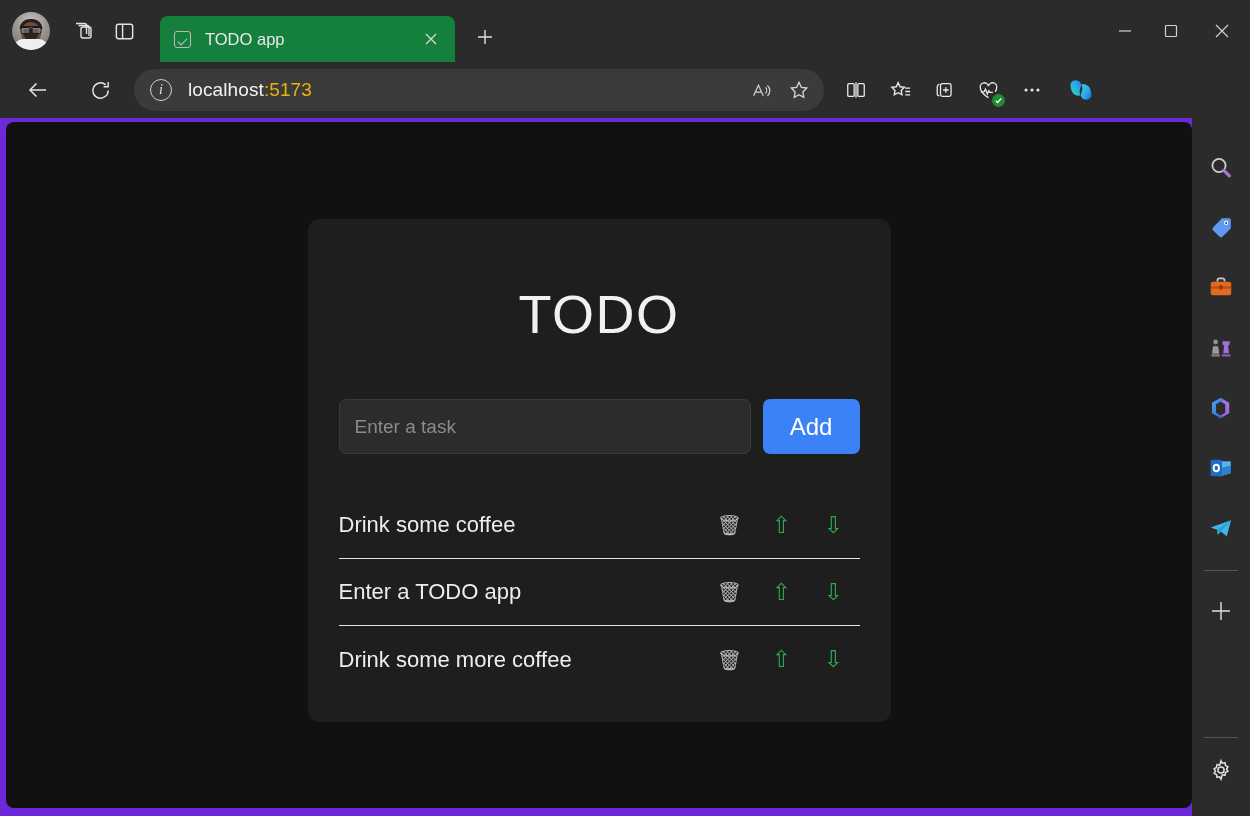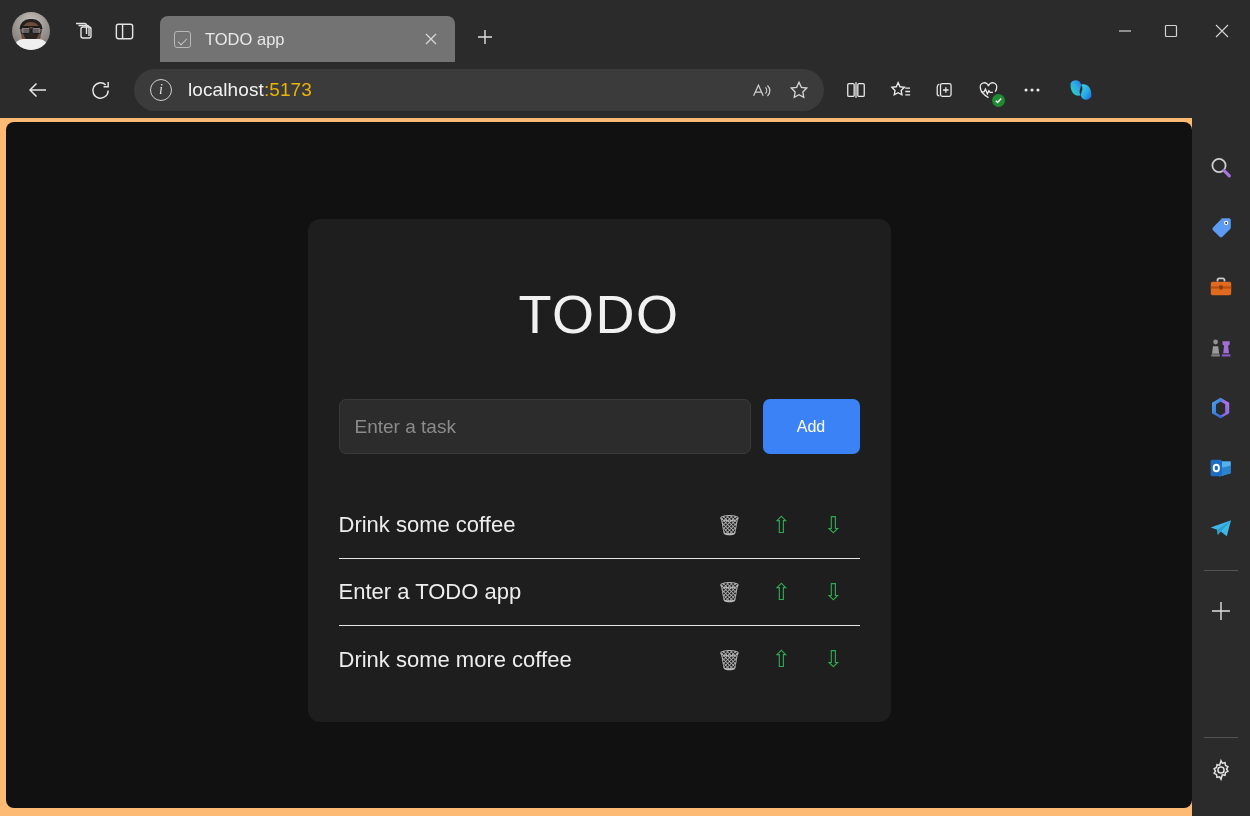--- a/index.html
+++ b/index.html
@@ -25,21 +25,21 @@
   .avatar .glasses:before { left:0; } .avatar .glasses:after { right:0; }
   .avatar .beard { position:absolute; left:50%; top:44%; transform:translateX(-50%); width:15px; height:12px; border-radius:0 0 8px 8px; background:#2a2320; }
   .avatar .shirt { position:absolute; left:50%; bottom:-2px; transform:translateX(-50%); width:34px; height:13px; border-radius:9px 9px 0 0; background:#efefef; }
 
   .tbicon { width: 40px; height: 40px; display: flex; align-items: center; justify-content: center; border-radius: 5px; color: #e3e3e3; flex: 0 0 auto; }
   .tbicon svg { display: block; }
 
   .tab {
     margin-left: 16px;
     width: 295px; height: 46px;
-    background: #737373; border-radius: 8px 8px 0 0;
+    background: #15803d; border-radius: 8px 8px 0 0;
     display: flex; align-items: center; padding: 0 10px 0 14px;
     position: relative; top: 8px; flex: 0 0 auto;
   }
   .tab-favicon { width: 17px; height: 17px; border: 1.6px solid #b9b9b9; border-radius: 3px; position: relative; flex: 0 0 auto; }
   .tab-favicon:after { content:""; position:absolute; left:3px; top:6px; width:8px; height:4px; border-left:1.6px solid #c6c6c6; border-bottom:1.6px solid #c6c6c6; transform: rotate(-45deg); }
   .tab-title { flex: 1; margin-left: 14px; color: #e8e8e8; font-size: 16.5px; white-space: nowrap; overflow: hidden; }
   .tab-close { width: 28px; height: 28px; display:flex; align-items:center; justify-content:center; color:#d7d7d7; border-radius:4px; }
   .newtab { margin-left: 12px; width: 36px; height: 36px; display:flex; align-items:center; justify-content:center; color:#e0e0e0; position: relative; top: 6px; border-radius:5px; }
 
   .wincontrols { position: absolute; right: 0; top: 0; height: 62px; display: flex; align-items: center; }
@@ -56,21 +56,21 @@
   .info-icon { width: 22px; height: 22px; border: 1.6px solid #cfcfcf; border-radius: 50%; color: #e0e0e0; font-size: 14px; font-family: "Liberation Serif", serif; display:flex; align-items:center; justify-content:center; flex:0 0 auto; font-style: italic; }
   .urltext { margin-left: 16px; font-size: 19px; color: #f2f2f2; flex: 1; white-space: nowrap; letter-spacing: .1px; }
   .urltext .dim { color: #eab308; }
   .addr-icons { display: flex; align-items: center; }
   .addr-icons .tbicon { width: 38px; height: 38px; color: #d8d8d8; }
   .nav-right { display: flex; align-items: center; margin-left: 10px; }
   .nav-right .tbicon { width: 44px; height: 44px; color: #eaeaea; }
   .copilot-btn { width: 54px; height: 50px; display:flex; align-items:center; justify-content:center; flex:0 0 auto; }
 
   
-  .body-row { flex: 1 1 auto; display: flex; min-height: 0; background: #fdba74; }
+  .body-row { flex: 1 1 auto; display: flex; min-height: 0; background: #6d28d9; }
   .viewport {
     margin: 4px 0 8px 6px;
     flex: 1 1 auto;
     background: #111111;
     border-radius: 8px 8px 8px 8px;
     position: relative; overflow: hidden;
   }
   .page { width: 100%; height: 100%; display: flex; justify-content: center; }
 
   .card {
@@ -90,21 +90,21 @@
   .inputrow { display: flex; margin-top: 58px; gap: 12px; }
   .task-input {
     flex: 1 1 auto; height: 55px; background: #2c2c2c;
     border: 1px solid #3a3a3a; border-radius: 7px;
     color: #e8e8e8; font-size: 19px; padding: 0 15px;
     font-family: "Liberation Sans", sans-serif; outline: none;
   }
   .task-input::placeholder { color: #8b8b8b; }
   .add-btn {
     width: 97px; height: 55px; background: #3b82f6; border: none; border-radius: 7px;
-    color: #ffffff; font-size: 16px; font-family: "Liberation Sans", sans-serif;
+    color: #ffffff; font-size: 24px; font-family: "Liberation Sans", sans-serif;
   }
   .tasklist { margin-top: 38px; }
   .task-row {
     display: flex; align-items: center; height: 67px;
     border-bottom: 1px solid #e5e5e5;
   }
   .task-row:last-child { border-bottom: none; }
   .task-text { flex: 1 1 auto; font-size: 22px; color: #ededed; }
   .rowbtn { width: 52px; display: flex; align-items: center; justify-content: center; font-size: 21px; line-height: 1; background: none; border: none; font-family: "DejaVu Sans", sans-serif; }
   .rowbtn.trash { color: #b9b9b9; font-size: 20px; }

